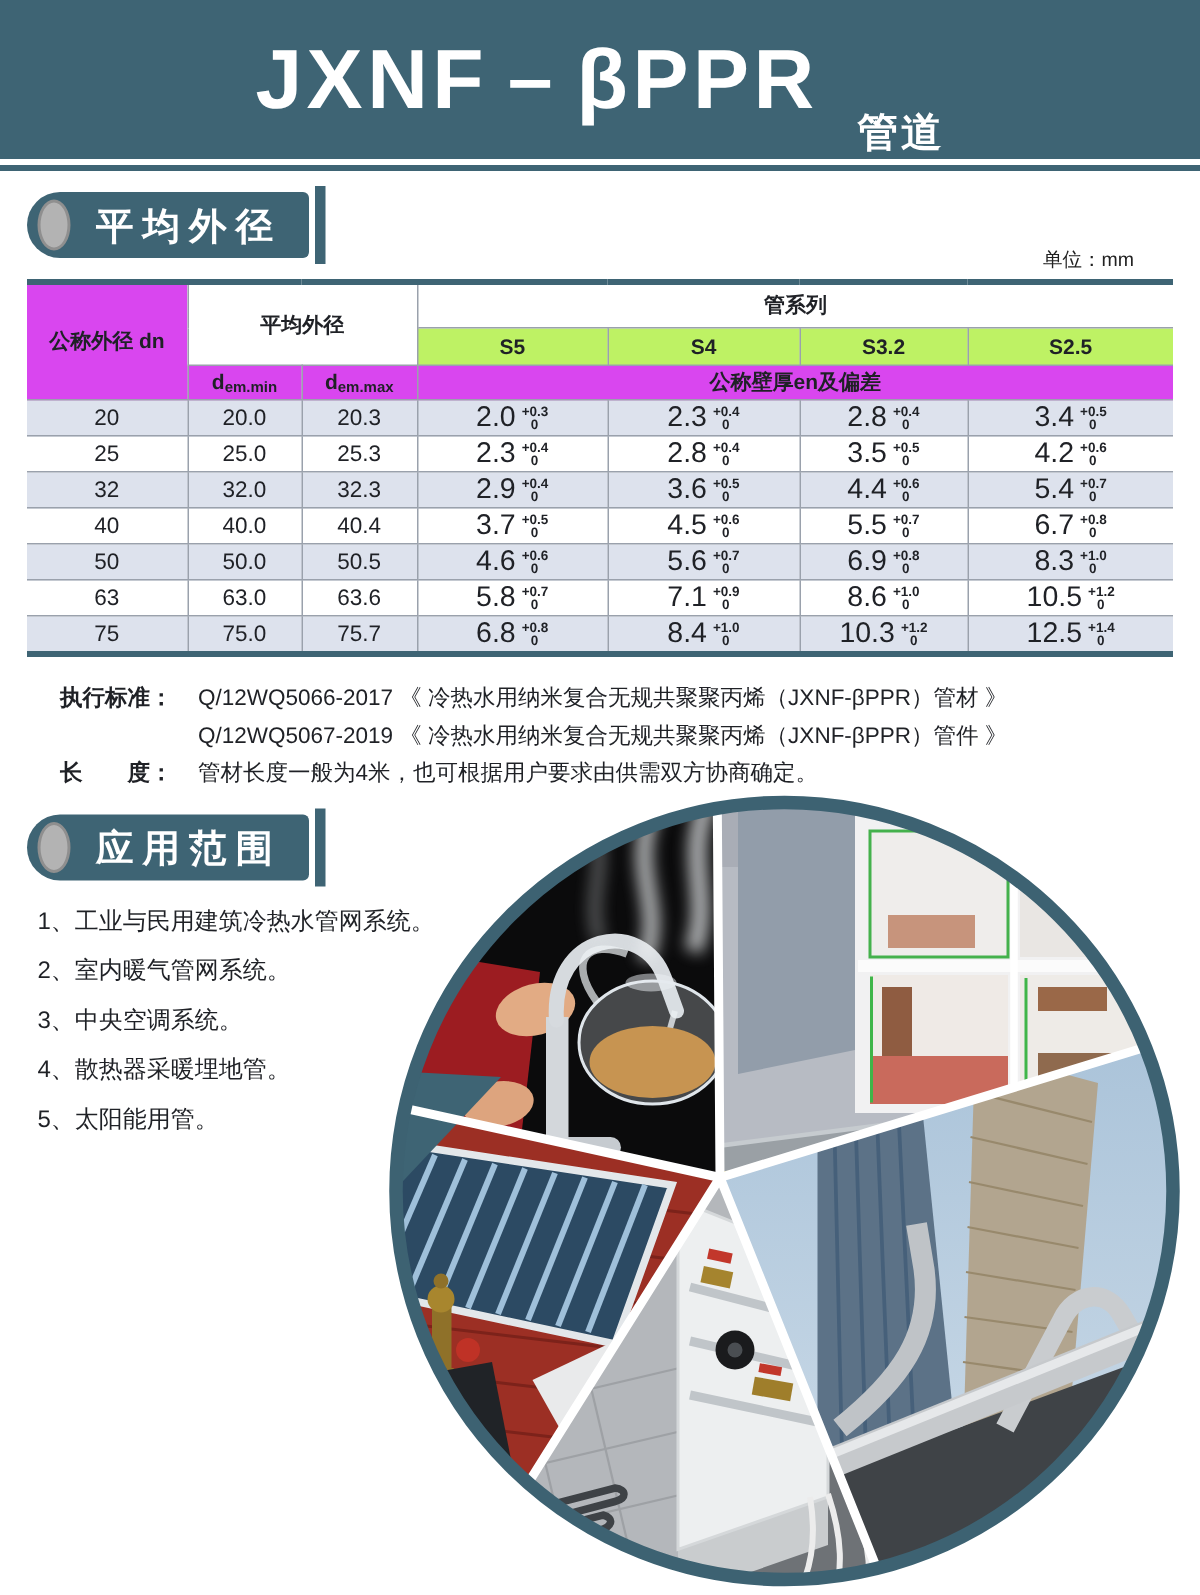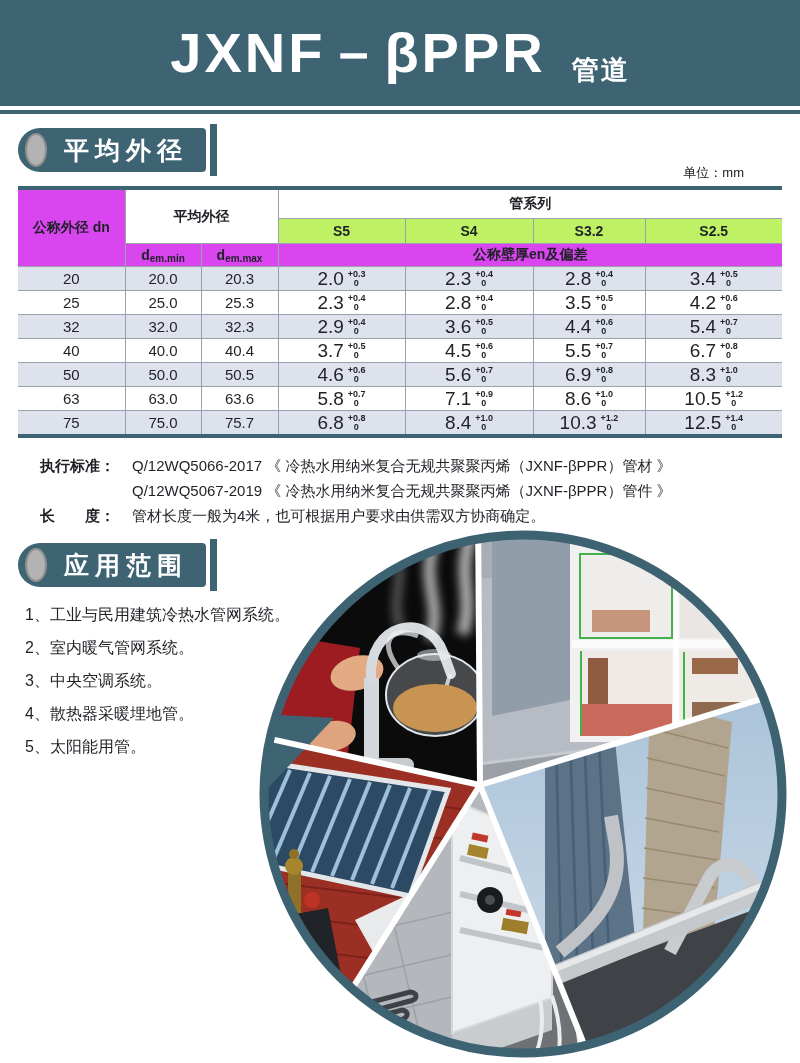--- a/index.html
+++ b/index.html
@@ -4,34 +4,34 @@
 <style>
   html,body{margin:0;padding:0;background:#ffffff;}
   #page{position:relative;width:800px;height:1063px;background:#ffffff;overflow:hidden;
         font-family:"Liberation Sans","DejaVu Sans",sans-serif;color:#1f2126;}
 
   
   .hdr{position:absolute;left:0;top:0;width:800px;height:106px;background:#3e6474;
        display:flex;align-items:center;justify-content:center;}
   .hdr .t-main{color:#fff;font-size:56px;font-weight:bold;letter-spacing:3px;line-height:1;}
   .hdr .t-sub{color:#fff;font-size:27px;font-weight:bold;margin-left:26px;letter-spacing:2px;
-              align-self:flex-end;padding-bottom:22px;line-height:1;}
+              align-self:flex-end;padding-bottom:4px;line-height:1;}
   .hdr-strip{position:absolute;left:0;top:110px;width:800px;height:4px;background:#3e6474;}
 
   
   .badge{position:absolute;display:flex;align-items:stretch;height:44px;}
   .badge .pill{position:relative;background:#3e6474;border-radius:22px 4px 4px 22px;
                display:flex;align-items:center;padding:0 18px 0 46px;}
   .badge .pipe-end{position:absolute;left:7px;top:5px;width:22px;height:34px;border-radius:50%;
                    background:#b3b3b3;border:2px solid #8f8f8f;box-sizing:border-box;}
   .badge .pill span{color:#fff;font-size:25px;font-weight:bold;letter-spacing:6px;white-space:nowrap;}
   .badge .bar{width:7px;background:#3e6474;margin-left:4px;height:52px;align-self:center;}
 
   
-  .unit{position:absolute;top:164px;right:56px;font-size:13px;color:#222;}
+  .unit{position:absolute;top:164px;right:44px;font-size:13px;color:#222;}
 
   
   .tblwrap{position:absolute;left:18px;top:186px;width:764px;}
   table.spec{border-collapse:collapse;table-layout:fixed;width:764px;
              border-top:4px solid #3e6474;border-bottom:4px solid #3e6474;font-size:14px;}
   table.spec th,table.spec td{border:1px solid #9aa1ac;border-left:1px solid #9aa1ac;
              text-align:center;vertical-align:middle;padding:0;}
   table.spec th{font-weight:bold;background:#d946ef;}
   table.spec tr.h1 th{height:28px;}
   table.spec tr.h2 th{height:24px;background:#bef264;}

